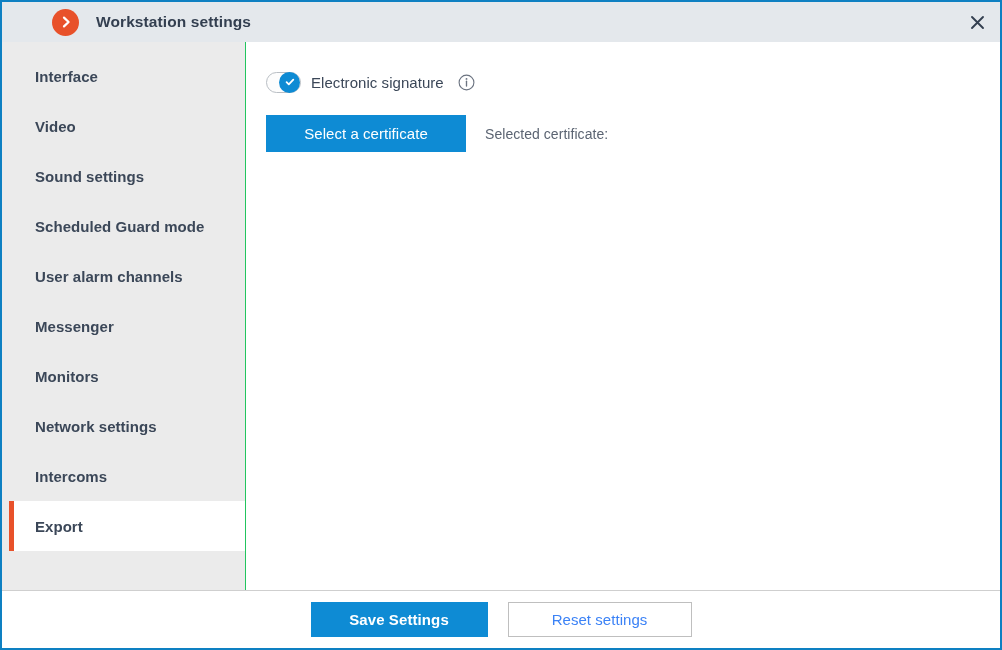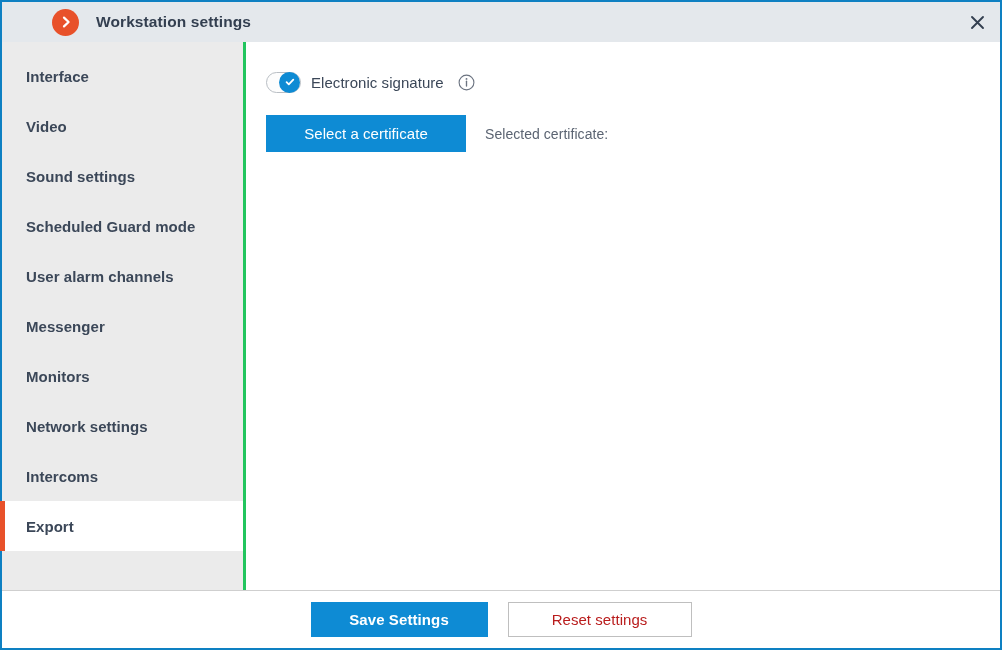--- a/index.html
+++ b/index.html
@@ -75,23 +75,24 @@
     min-height: 0;
     position: relative;
     background: #ffffff;
   }
 
   
   #sidebar {
     width: 244px;
     min-width: 244px;
     background: #ebebeb;
-    border-right: 3px solid #22c55e;
+    border-right: 1px solid #22c55e;
     position: relative;
     padding-top: 9px;
+    padding-left: 9px;
   }
 
   .sidebar-item {
     height: 50px;
     display: flex;
     align-items: center;
     padding-left: 24px;
     position: relative;
     cursor: pointer;
     font-size: 15px;
@@ -222,21 +223,21 @@
     font-size: 15px;
     font-weight: bold;
     letter-spacing: 0.1px;
     cursor: pointer;
   }
 
   #reset-button {
     width: 184px;
     height: 35px;
     background: #ffffff;
-    color: #b91c1c;
+    color: #3b82f6;
     border: 1px solid #bfbfbf;
     font-family: "Liberation Sans", sans-serif;
     font-size: 15px;
     letter-spacing: 0.05px;
     cursor: pointer;
   }
 </style>
 </head>
 <body>
 

